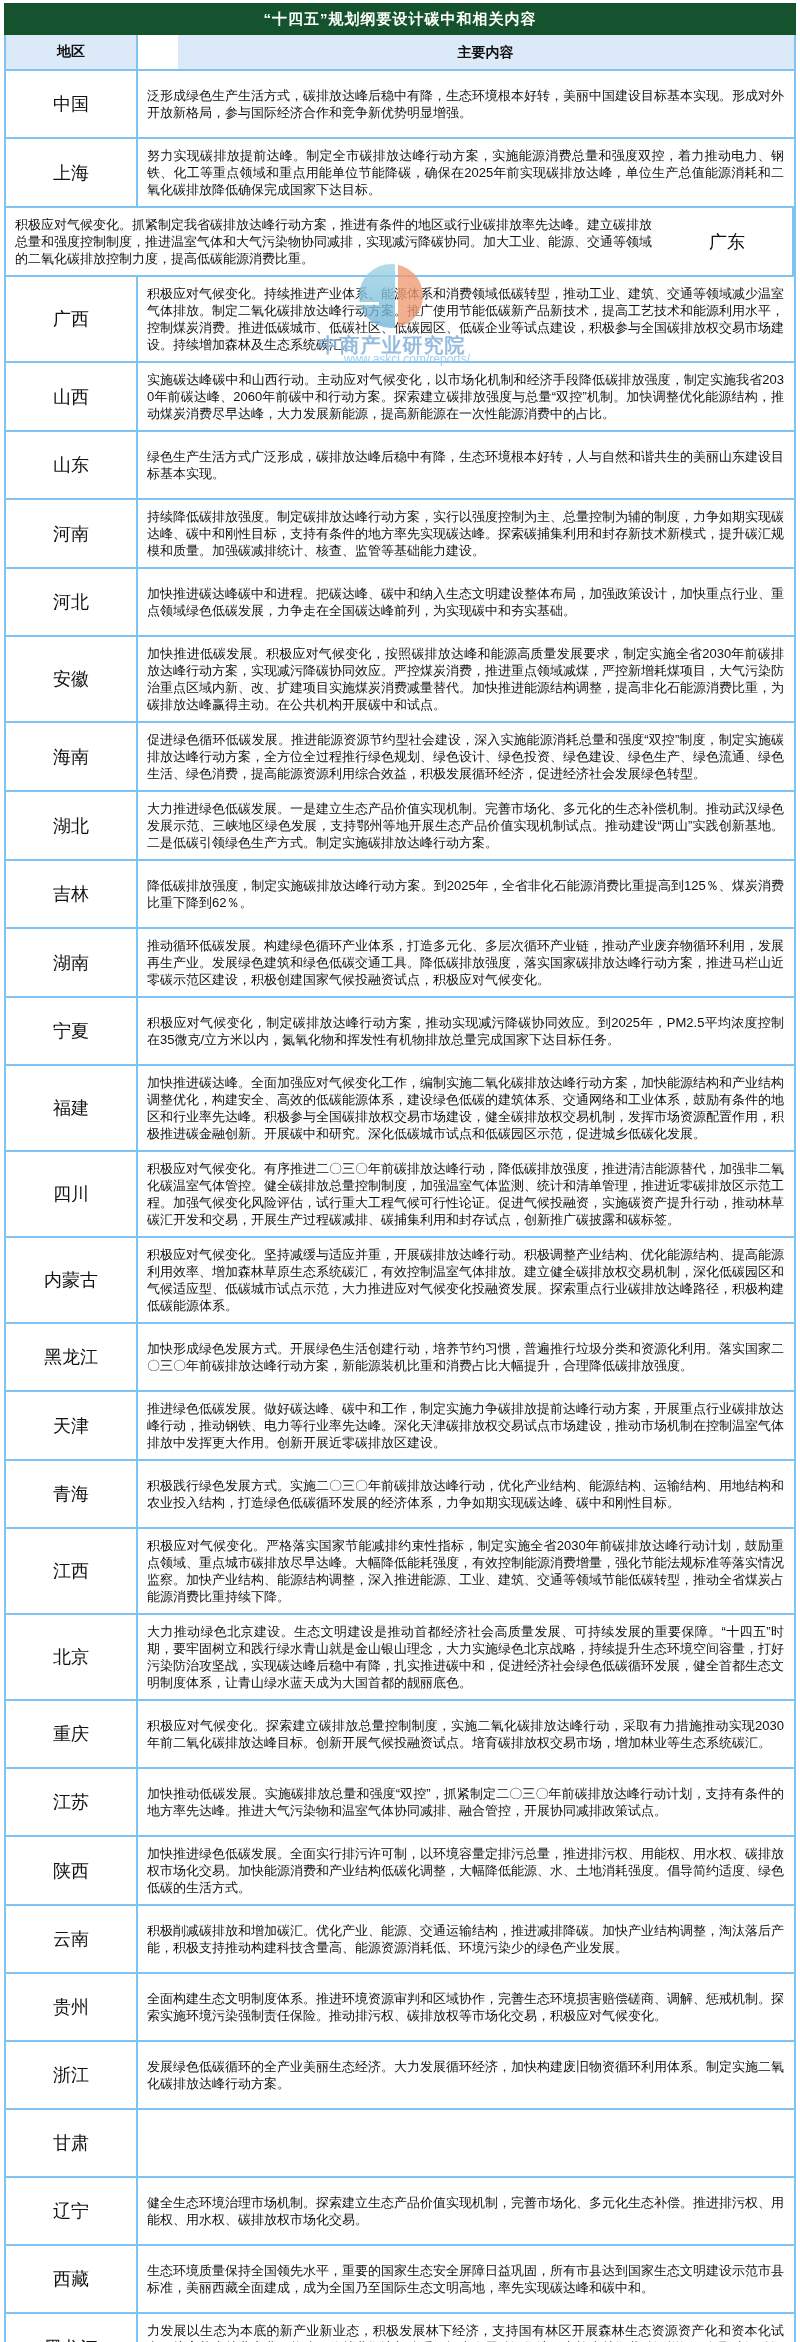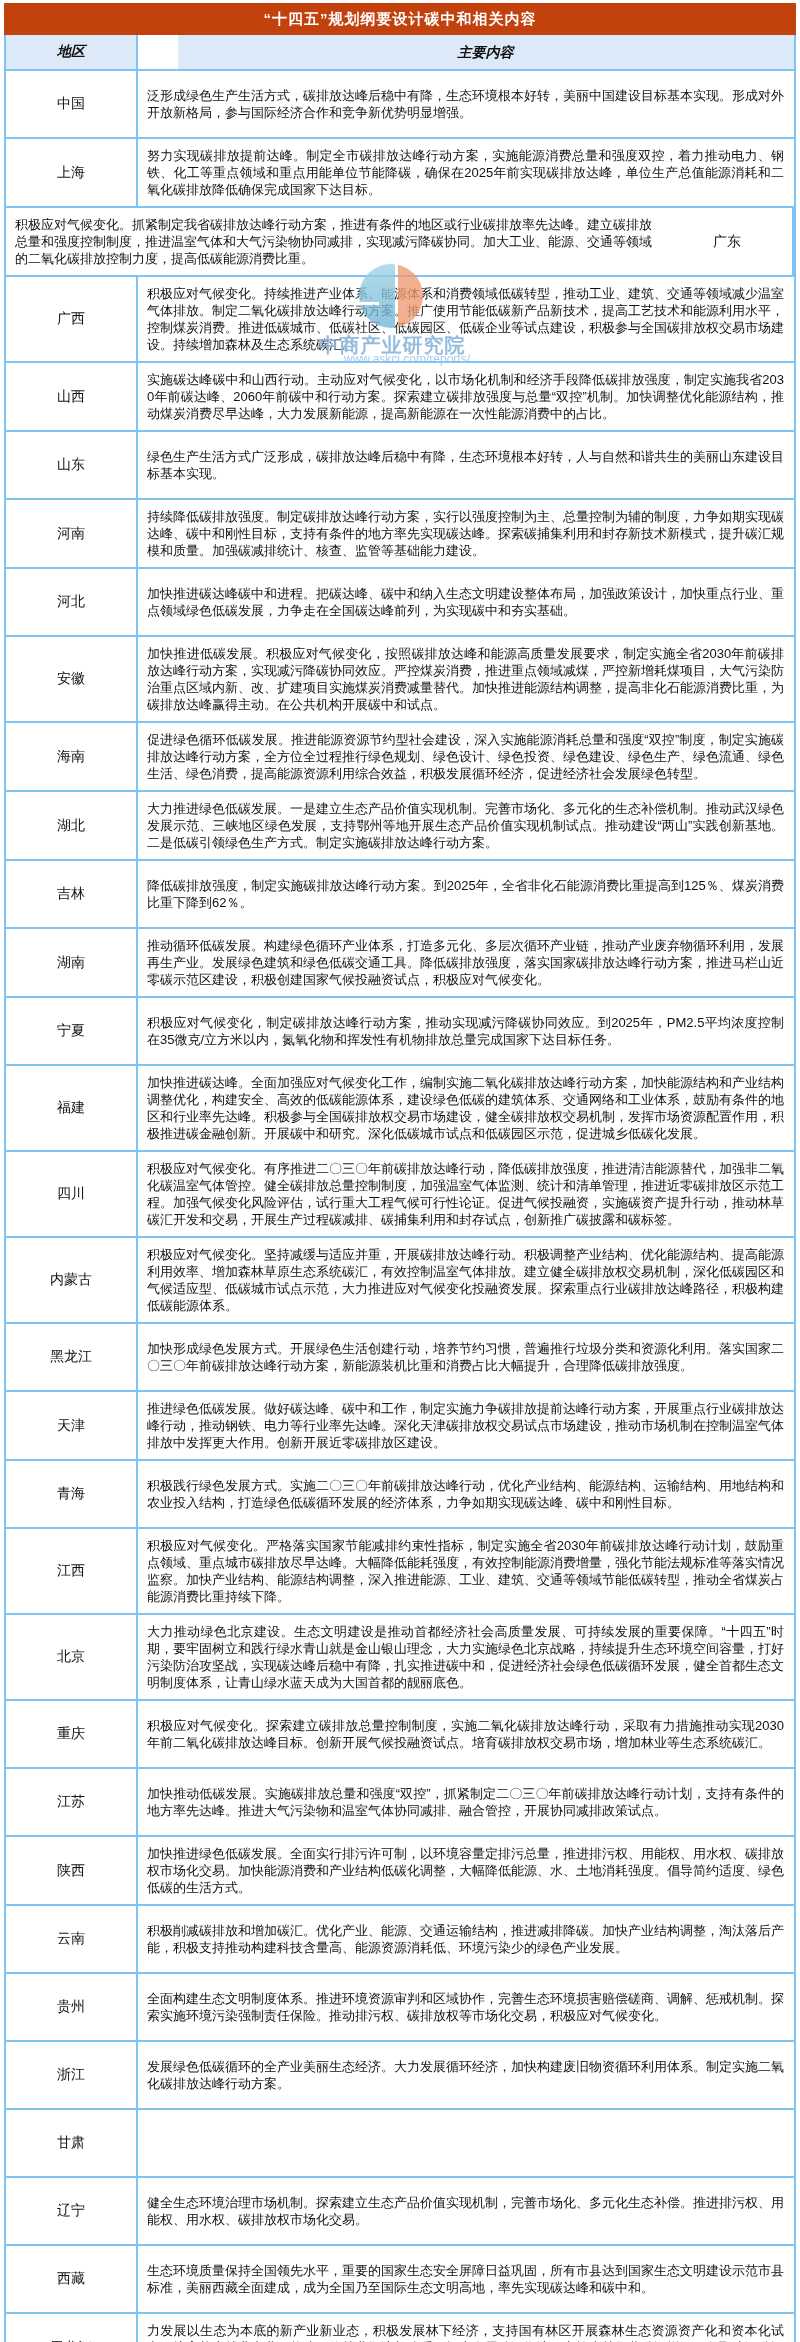--- a/index.html
+++ b/index.html
@@ -1,25 +1,25 @@
 <!DOCTYPE html>
 <html><head>
 <meta charset="utf-8">
 <style>
   html,body{margin:0;padding:0;background:#ffffff;}
   body{width:800px;font-family:"Liberation Sans","DejaVu Sans",sans-serif;color:#111;}
   .page{position:relative;width:800px;box-sizing:border-box;padding:3px 4px 0 4px;background:#fff;}
-  .title-bar{height:32px;line-height:32px;background:#c2410c;color:#ffffff;
+  .title-bar{height:32px;line-height:32px;background:#14532d;color:#ffffff;
     font-size:15px;font-weight:bold;text-align:center;letter-spacing:1px;}
   .tbl{border-left:2px solid #7EC3F4;border-right:2px solid #7EC3F4;}
   .row{display:flex;border-top:2px solid #7EC3F4;min-height:66px;background:#fff;}
-  .row.header{min-height:34px;border-top:none;font-style:italic;}
+  .row.header{min-height:34px;border-top:none;}
   .cell{box-sizing:border-box;}
   .cell.region{flex:0 0 132px;width:132px;display:flex;align-items:center;justify-content:center;
-    font-size:14px;border-right:2px solid #7EC3F4;text-align:center;padding:4px;}
+    font-size:18px;border-right:2px solid #7EC3F4;text-align:center;padding:4px;}
   .cell.content{flex:1;display:flex;align-items:center;font-size:13px;line-height:17px;
     padding:8px 10px 8px 9px;text-align:justify;word-break:break-all;}
   .row.header .cell{background:#DCE9F8;font-weight:bold;}
   .row.header .cell.region{font-size:14px;}
   .row.header .cell.content{justify-content:center;font-size:14px;text-align:center;margin-left:40px;}
   
   .watermark{position:absolute;top:0;left:0;width:100%;height:100%;pointer-events:none;z-index:5;}
   .wm-circle{position:absolute;left:359px;top:264px;width:64px;height:64px;border-radius:50%;
     overflow:hidden;opacity:0.78;}
   .wm-circle .wm-left{position:absolute;left:0;top:0;width:36px;height:64px;

